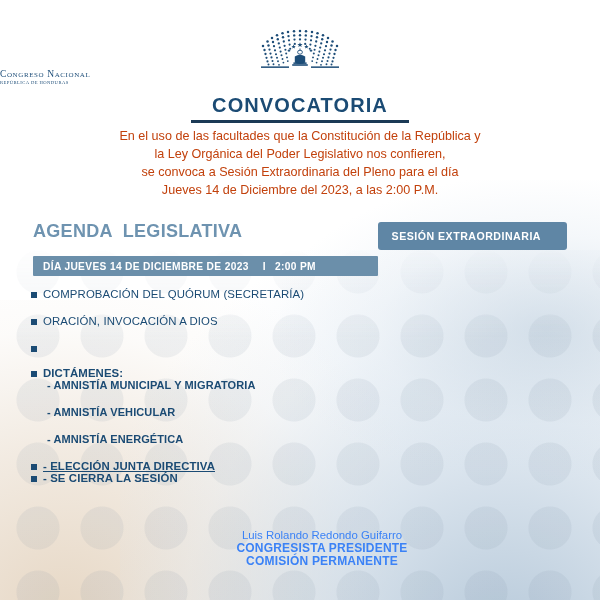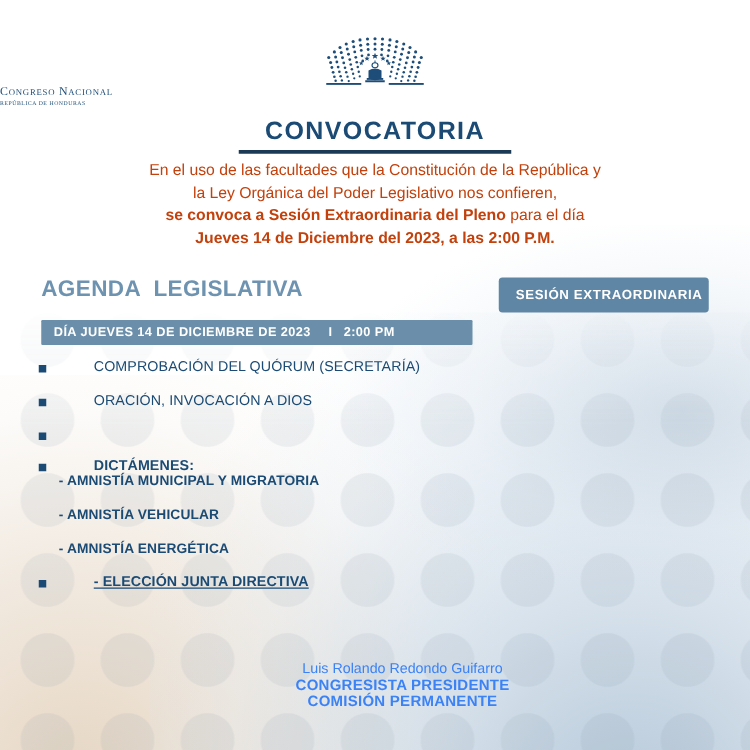--- a/index.html
+++ b/index.html
@@ -137,21 +137,21 @@
   .intro {
     position: absolute;
     left: 40px;
     top: 127px;
     width: 520px;
     text-align: center;
     font-size: 12.6px;
     line-height: 18px;
     color: #c2410c;
   }
-  .intro .b { font-weight: bold; }
+  .intro .b { font-weight: normal; }
 
   
   .agenda-head {
     position: absolute;
     left: 33px;
     top: 221px;
     width: 534px;
     height: 32px;
   }
   .agenda-title {
@@ -166,21 +166,21 @@
   }
   .badge {
     position: absolute;
     right: 0;
     top: 1px;
     background: #5f86a5;
     color: #ffffff;
     font-size: 10.6px;
     font-weight: bold;
     letter-spacing: 0.5px;
-    padding: 8px 5px 8px 14px;
+    padding: 8px 26px 8px 14px;
     border-radius: 3px;
     white-space: nowrap;
   }
 
   
   .date-bar {
     position: absolute;
     left: 33px;
     top: 256px;
     width: 345px;
@@ -204,21 +204,20 @@
     left: 31px;
     top: 288px;
     width: 420px;
   }
   .li {
     display: flex;
     align-items: flex-start;
     font-size: 11.4px;
     color: #1b4b74;
     letter-spacing: 0.1px;
-    gap: 32px;
   }
   .sq {
     width: 6px;
     height: 6px;
     background: #1b4b74;
     flex: 0 0 auto;
     margin-right: 6px;
     margin-top: 4px;
   }
   .li-main   { margin-bottom: 15px; }
@@ -458,20 +457,24 @@
 
       <div class="li-sub">- AMNISTÍA MUNICIPAL Y MIGRATORIA</div>
       <div class="li-sub">- AMNISTÍA VEHICULAR</div>
       <div class="li-sub">- AMNISTÍA ENERGÉTICA</div>
 
       <div class="li li-gap">
         <span class="sq"></span>
         <span class="li-strong">- ELECCIÓN JUNTA DIRECTIVA</span>
       </div>
 
+      <div class="li">
+        <span class="sq"></span>
+        <span class="li-strong">- SE CIERRA LA SESIÓN</span>
+      </div>
 
     </div>
 
     <div class="sign">
       <div class="sign-name">Luis Rolando Redondo Guifarro</div>
       <div class="sign-role">CONGRESISTA PRESIDENTE</div>
       <div class="sign-role">COMISIÓN PERMANENTE</div>
     </div>
 
   </div>

